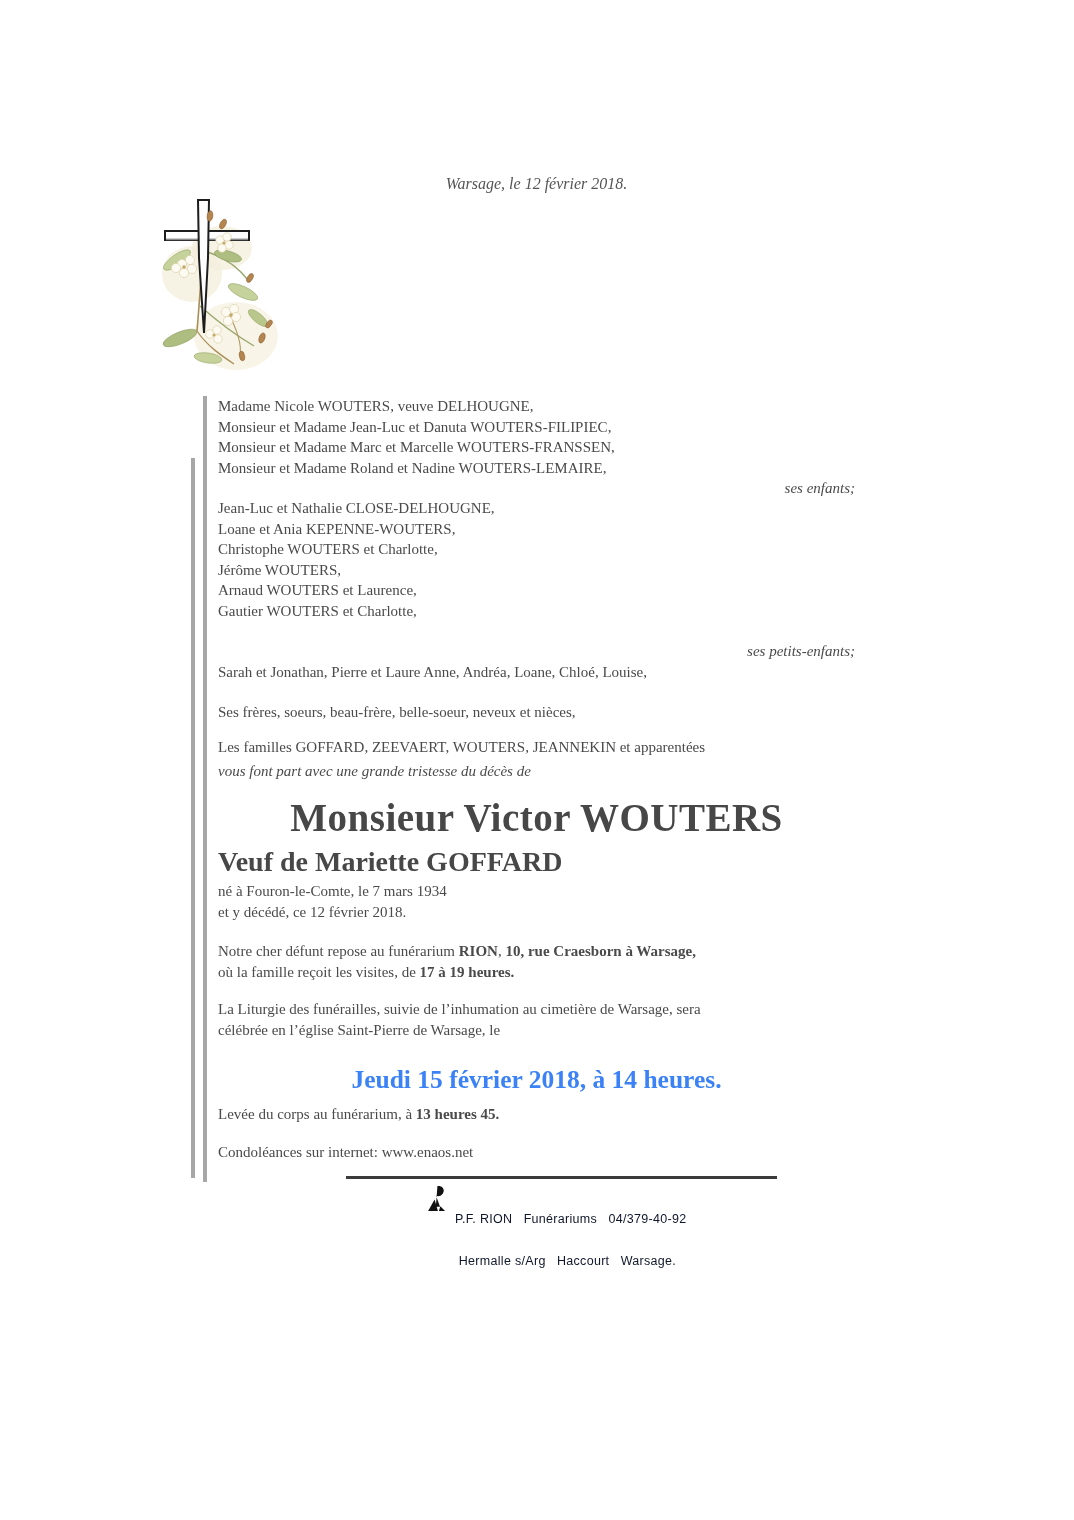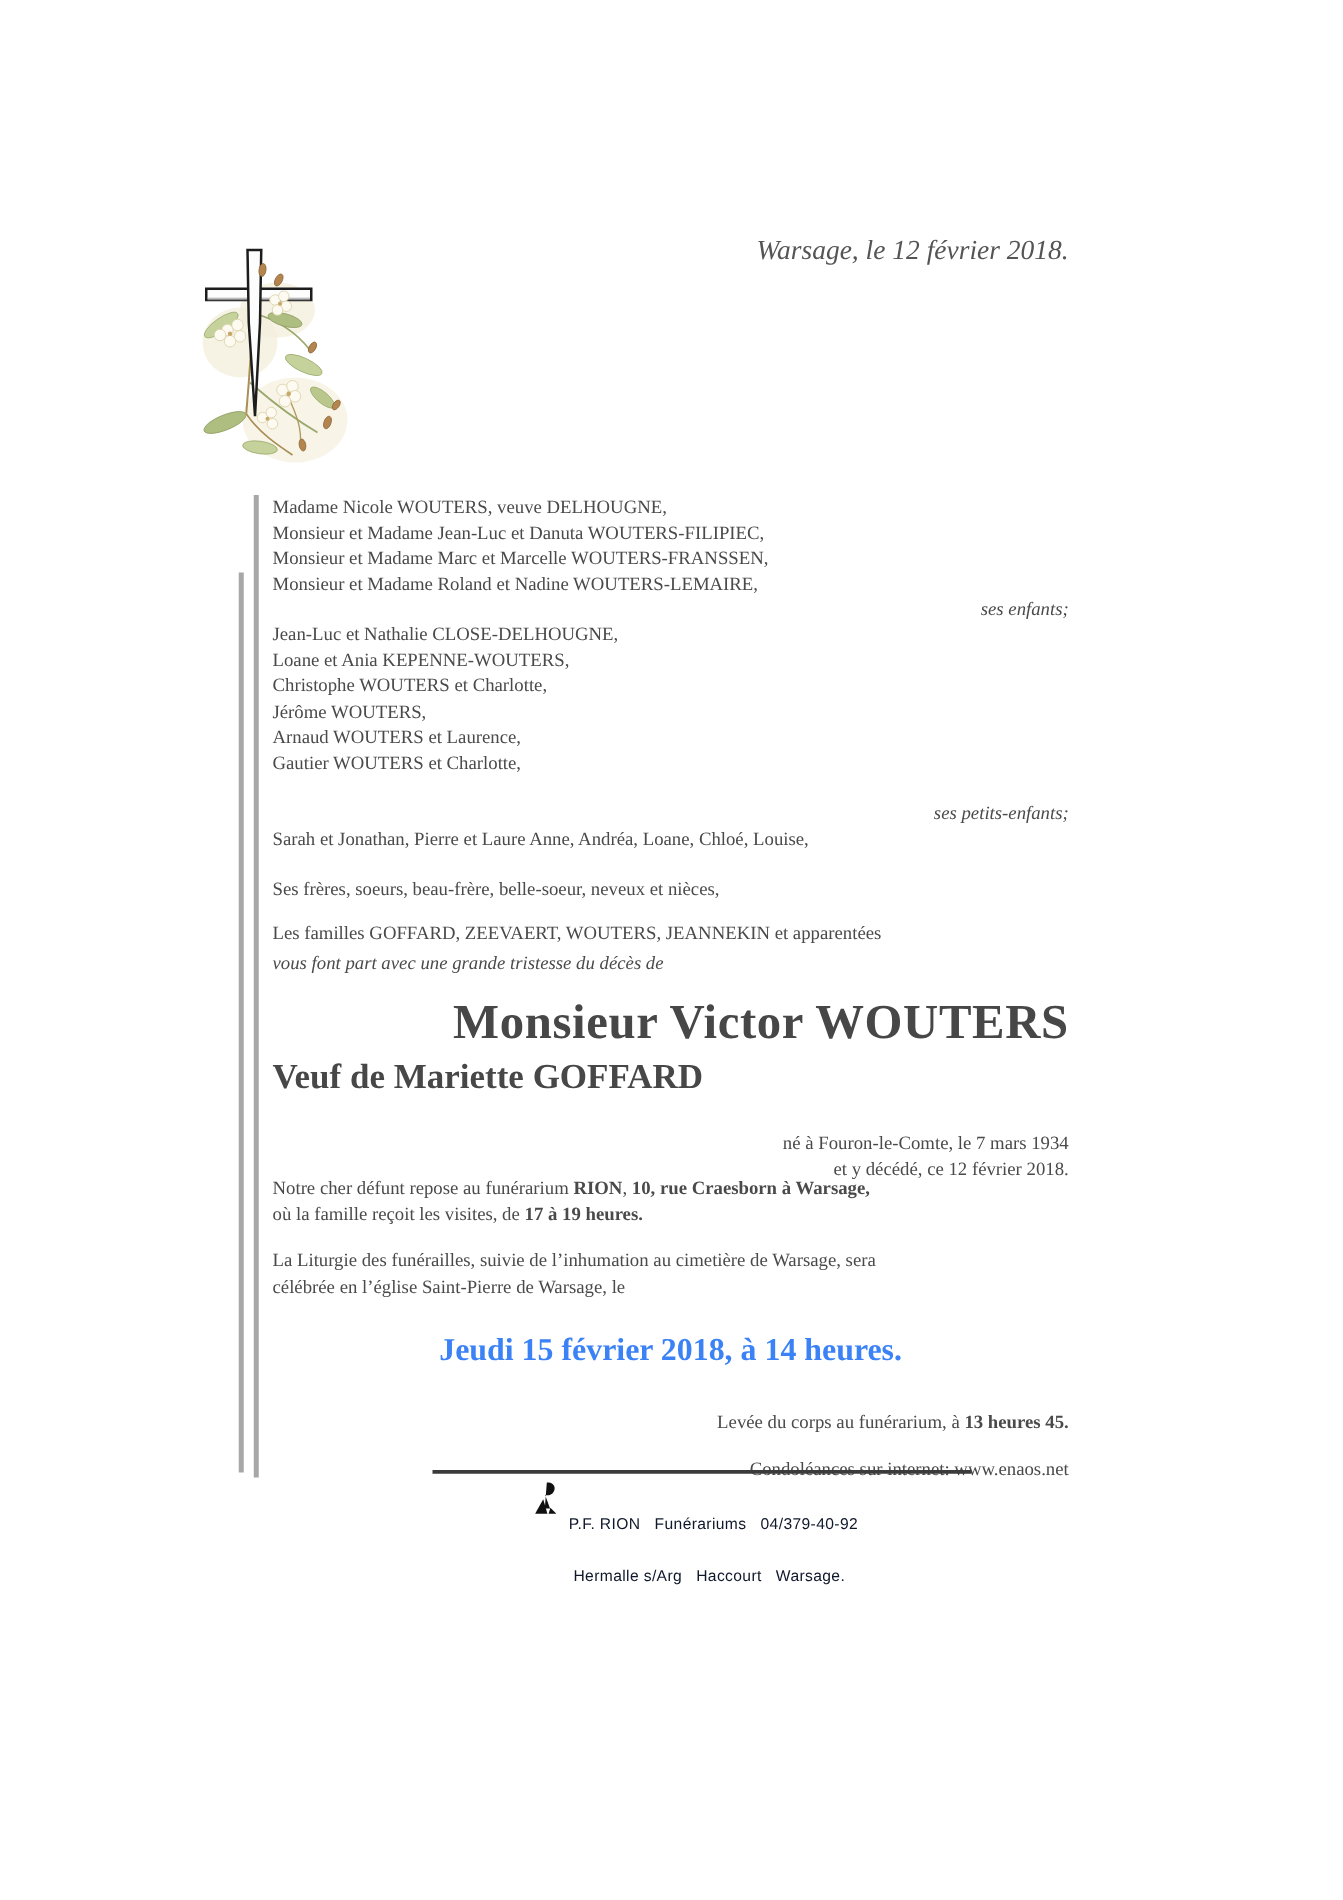--- a/index.html
+++ b/index.html
@@ -10,29 +10,29 @@
     background: #ffffff;
     font-family: "Liberation Serif", "DejaVu Serif", serif;
     color: #4a4a4a;
     overflow: hidden;
   }
   .abs { position: absolute; }
   .col { left: 218px; width: 637px; }
   .body-text { font-size: 15px; line-height: 20.5px; }
   .italic { font-style: italic; }
   .right { text-align: right; }
-  .center { text-align: right; margin-top: 24px; }
+  .center { text-align: left; }
   .line { white-space: nowrap; }
 
   .dateline {
-    top: 188px;
-    font-size: 22px;
+    top: 172px;
+    font-size: 16px;
     line-height: 24px;
     font-style: italic;
-    text-align: right;
+    text-align: center;
     color: #555555;
   }
 
   
   .vbar { width: 4px; background: #a7a7a7; }
   .vbar-inner { left: 203px; top: 396px; height: 786px; }
   .vbar-outer { left: 191px; top: 458px; height: 720px; }
 
   
   .blk-children      { top: 396px; }
@@ -43,21 +43,21 @@
   .lbl-greatgrand    { top: 682px; }
   .ln-siblings       { top: 702px; }
   .ln-families       { top: 737px; }
   .ln-announce       { top: 761px; }
 
   .title-name {
     top: 795px;
     font-size: 39px;
     line-height: 46px;
     font-weight: bold;
-    text-align: right;
+    text-align: center;
     color: #474747;
     letter-spacing: 0.5px;
   }
   .widower-line {
     top: 845px;
     font-size: 28px;
     line-height: 34px;
     font-weight: bold;
     text-align: left;
     color: #474747;

